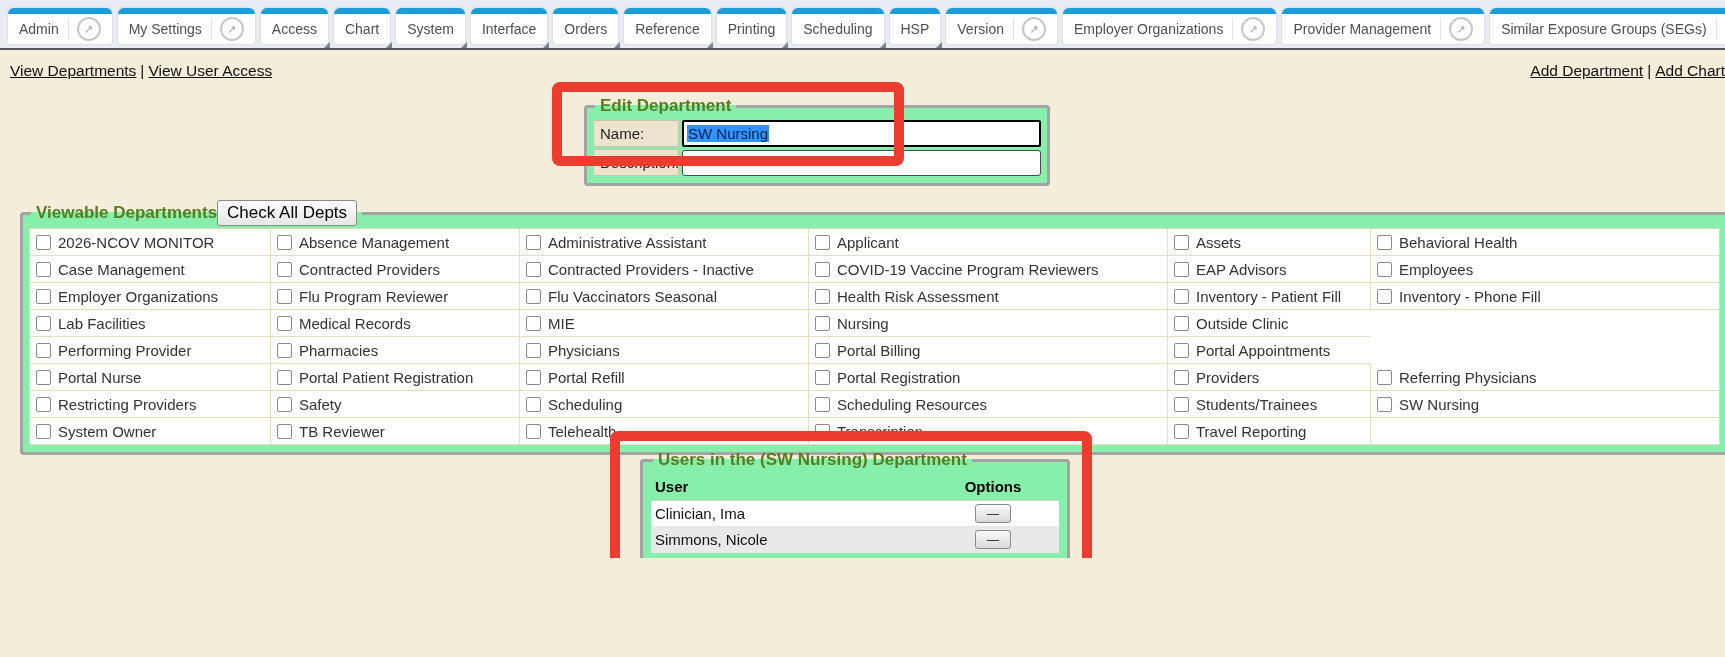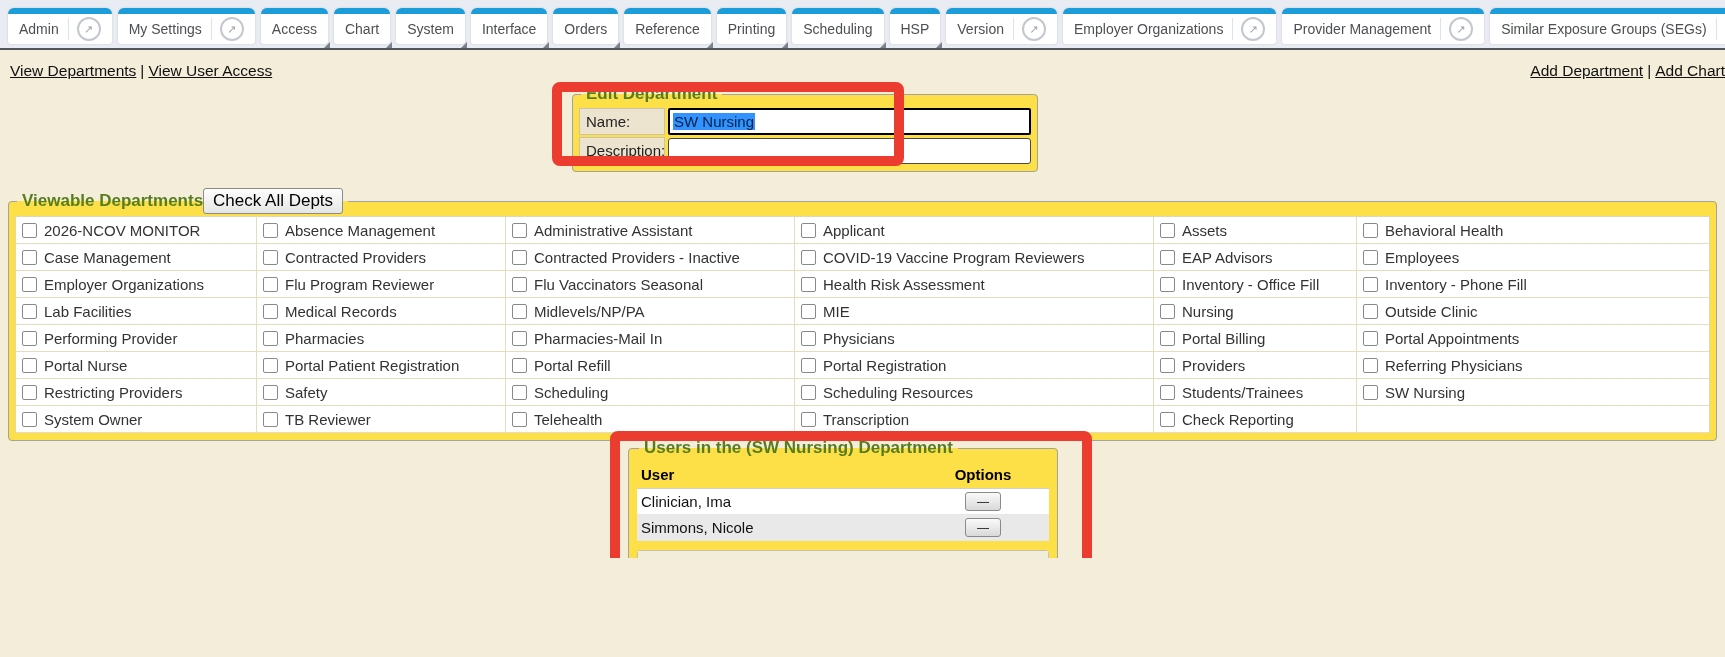--- a/index.html
+++ b/index.html
@@ -36,22 +36,22 @@
 
   
   .nav-links{position:absolute;top:62px;font-size:15.5px;color:#101010;z-index:2;}
   .nav-links a{color:#101010;text-decoration:underline;cursor:pointer;}
   .nav-left{left:10px;}
   .nav-right{right:0;text-align:right;}
   .sep{padding:0 4px;}
 
   
   fieldset{
-    border:1px solid #a3a3a3;border-radius:4px;margin:0;
-    padding:2px 6px 7px;background:#fde047;box-sizing:border-box;
+    border:3px solid #a3a3a3;border-radius:4px;margin:12px;
+    padding:2px 6px 7px;background:#86efac;box-sizing:border-box;
   }
   legend{
     color:var(--heading-green,#567d1f);font-weight:bold;font-size:17px;
     padding:0 5px;margin-left:2px;white-space:nowrap;
   }
 
   
   .edit-fs{position:absolute;left:572px;top:84px;width:466px;z-index:1;}
   .form-row{display:flex;margin-top:2px;border-radius:12px;}
   .form-label{
@@ -310,42 +310,38 @@
           <div class="vd-cell">
             <span class="checkbox"></span>
             <span class="vd-label">Flu Vaccinators Seasonal</span>
           </div>
           <div class="vd-cell">
             <span class="checkbox"></span>
             <span class="vd-label">Health Risk Assessment</span>
           </div>
           <div class="vd-cell">
             <span class="checkbox"></span>
-            <span class="vd-label">Inventory - Office Fill</span>
+            <span class="vd-label">Inventory - Patient Fill</span>
           </div>
           <div class="vd-cell">
             <span class="checkbox"></span>
             <span class="vd-label">Inventory - Phone Fill</span>
           </div>
         </div>
         <div class="vd-row">
           <div class="vd-cell">
             <span class="checkbox"></span>
             <span class="vd-label">Lab Facilities</span>
           </div>
           <div class="vd-cell">
             <span class="checkbox"></span>
             <span class="vd-label">Medical Records</span>
           </div>
           <div class="vd-cell">
             <span class="checkbox"></span>
-            <span class="vd-label">Midlevels/NP/PA</span>
-          </div>
-          <div class="vd-cell">
-            <span class="checkbox"></span>
             <span class="vd-label">MIE</span>
           </div>
           <div class="vd-cell">
             <span class="checkbox"></span>
             <span class="vd-label">Nursing</span>
           </div>
           <div class="vd-cell">
             <span class="checkbox"></span>
             <span class="vd-label">Outside Clinic</span>
           </div>
@@ -354,24 +350,20 @@
           <div class="vd-cell">
             <span class="checkbox"></span>
             <span class="vd-label">Performing Provider</span>
           </div>
           <div class="vd-cell">
             <span class="checkbox"></span>
             <span class="vd-label">Pharmacies</span>
           </div>
           <div class="vd-cell">
             <span class="checkbox"></span>
-            <span class="vd-label">Pharmacies-Mail In</span>
-          </div>
-          <div class="vd-cell">
-            <span class="checkbox"></span>
             <span class="vd-label">Physicians</span>
           </div>
           <div class="vd-cell">
             <span class="checkbox"></span>
             <span class="vd-label">Portal Billing</span>
           </div>
           <div class="vd-cell">
             <span class="checkbox"></span>
             <span class="vd-label">Portal Appointments</span>
           </div>
@@ -440,21 +432,21 @@
           <div class="vd-cell">
             <span class="checkbox"></span>
             <span class="vd-label">Telehealth</span>
           </div>
           <div class="vd-cell">
             <span class="checkbox"></span>
             <span class="vd-label">Transcription</span>
           </div>
           <div class="vd-cell">
             <span class="checkbox"></span>
-            <span class="vd-label">Check Reporting</span>
+            <span class="vd-label">Travel Reporting</span>
           </div>
           <div class="vd-cell"></div>
         </div>
       </div>
   </fieldset>
 
   <fieldset class="users-fs">
     <legend>Users in the (SW Nursing) Department</legend>
     <div class="users-header">
       <span>User</span>

